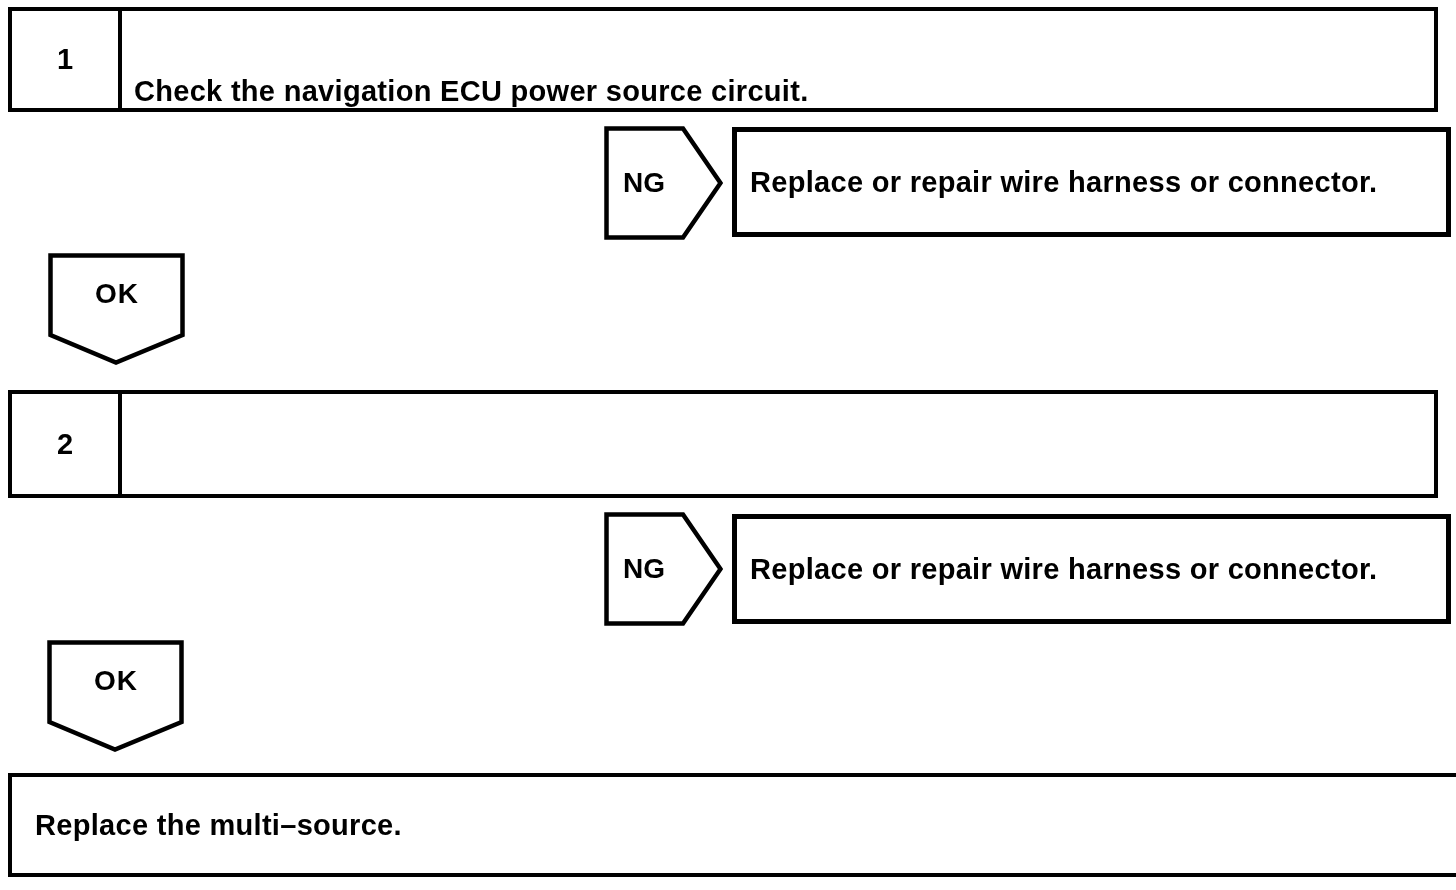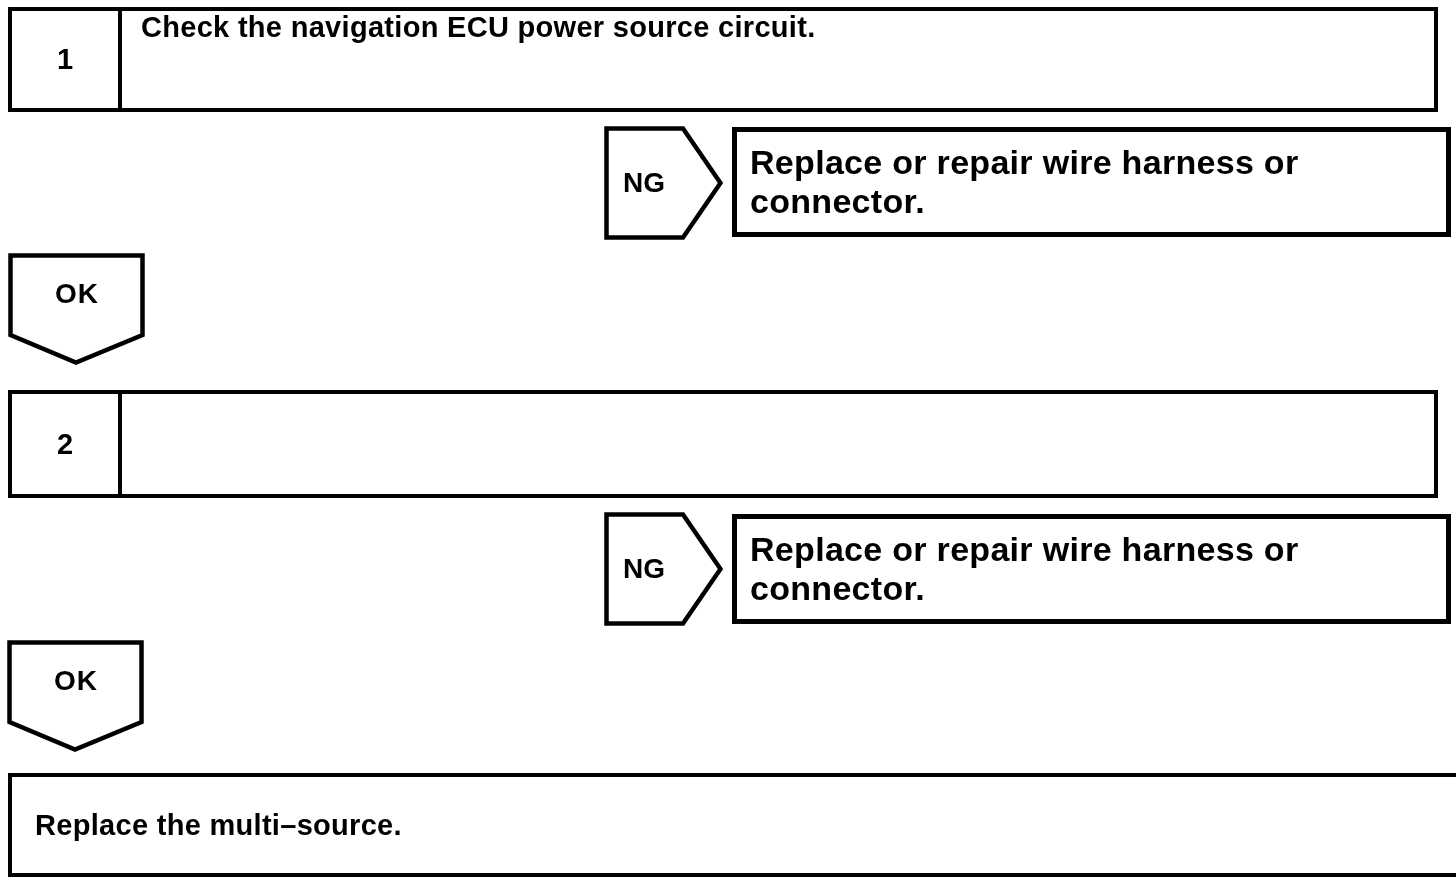--- a/index.html
+++ b/index.html
@@ -31,22 +31,22 @@
     width: 106px;
     border-right: 4px solid #000000;
     display: flex;
     align-items: center;
     justify-content: center;
     font-size: 29px;
   }
   .desc-cell {
     flex: 1;
     display: flex;
-    align-items: flex-start;
-    padding-left: 19px;
+    align-items: flex-end;
+    padding-left: 12px;
     font-size: 29px;
     letter-spacing: 0.3px;
   }
   
   .ng-shape {
     position: absolute;
     width: 119px;
     height: 114px;
   }
   .ng-shape svg { position: absolute; left: 0; top: 0; }
@@ -59,20 +59,21 @@
     display: flex;
     align-items: center;
     justify-content: center;
     font-size: 28px;
   }
   
   .ok-shape {
     position: absolute;
     width: 138px;
     height: 114px;
+    margin-left: 40px;
   }
   .ok-shape svg { position: absolute; left: 0; top: 0; }
   .ok-label {
     position: absolute;
     left: 0;
     top: 0;
     width: 100%;
     height: 82px;
     display: flex;
     align-items: center;
@@ -83,21 +84,21 @@
   
   .result-box {
     position: absolute;
     left: 732px;
     width: 696px;
     height: 100px;
     border: 5px solid #000000;
     display: flex;
     align-items: center;
     padding-left: 13px;
-    font-size: 34px;
+    font-size: 29px;
     letter-spacing: 0.3px;
     background: #ffffff;
   }
   .final-box {
     position: absolute;
     left: 8px;
     top: 773px;
     width: 1422px;
     height: 96px;
     border: 4px solid #000000;

